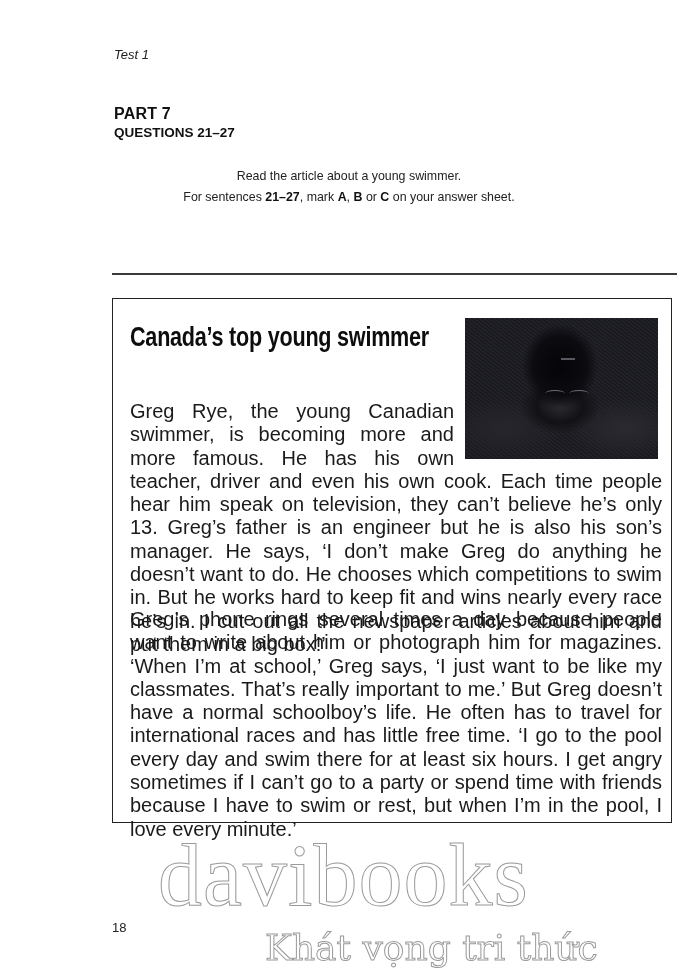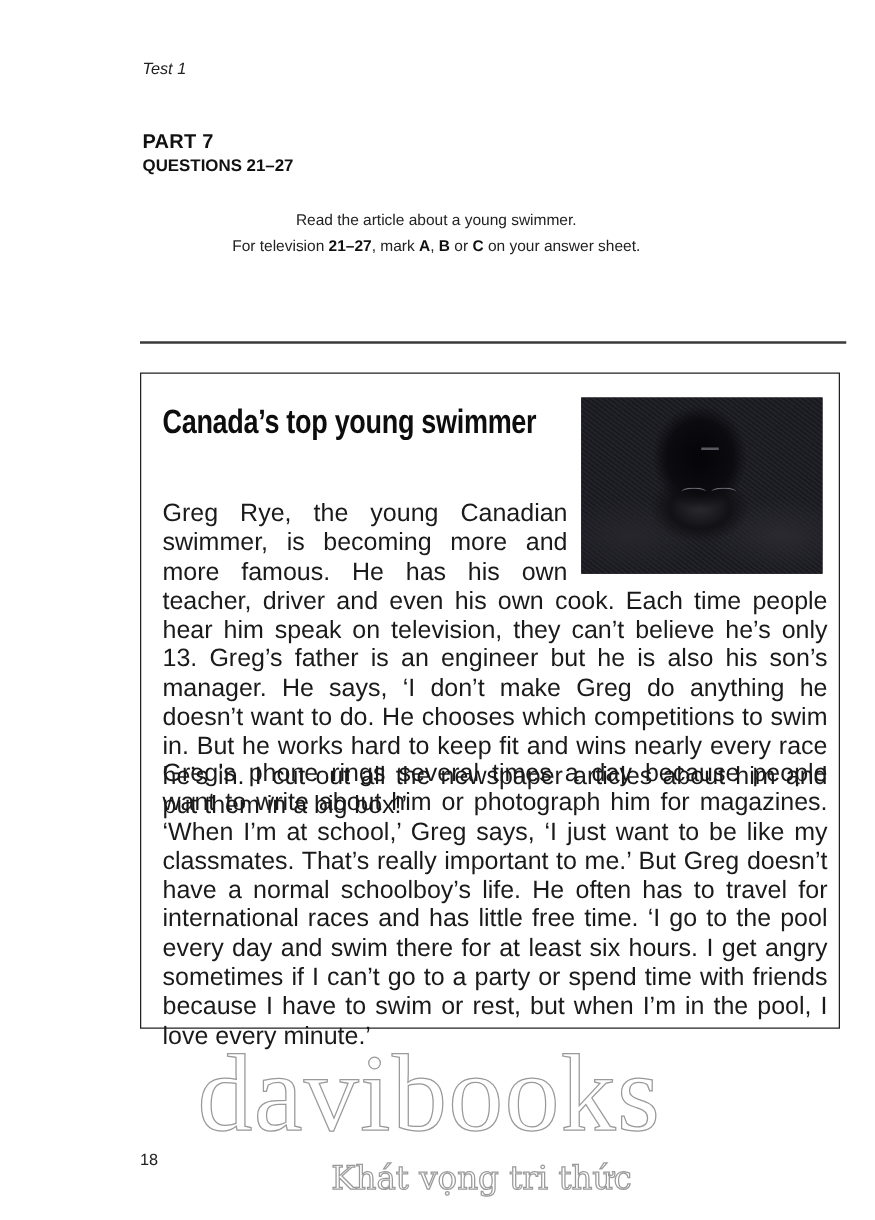--- a/index.html
+++ b/index.html
@@ -154,41 +154,41 @@
       -webkit-text-stroke: 1px #9a9a9a;
       letter-spacing: 1px;
       white-space: nowrap;
       line-height: 1;
     }
     .watermark-tagline {
       position: absolute;
       left: 265px;
       top: 930px;
       font-family: "DejaVu Serif", serif;
-      font-size: 26px;
+      font-size: 36px;
       color: transparent;
       -webkit-text-stroke: 1px #9a9a9a;
       white-space: nowrap;
       line-height: 1;
     }
   </style>
 </head>
 <body>
 
 <div class="running-head">Test 1</div>
 
 <div class="part-title">PART 7</div>
 <div class="questions-title">QUESTIONS 21–27</div>
 
 <div class="instructions">
   <p>
     <span>Read the article about a young swimmer.</span>
   </p>
   <p style="margin-top:1px;">
-    <span>For television </span><b>21–27</b><span>, mark </span><b>A</b><span>, </span><b>B</b><span> or </span><b>C</b><span> on your answer sheet.</span>
+    <span>For sentences </span><b>21–27</b><span>, mark </span><b>A</b><span>, </span><b>B</b><span> or </span><b>C</b><span> on your answer sheet.</span>
   </p>
 </div>
 
 <div class="rule"></div>
 
 <div class="article-box"></div>
 
 <div class="article-heading">Canada’s top young swimmer</div>
 
 <div class="photo">

